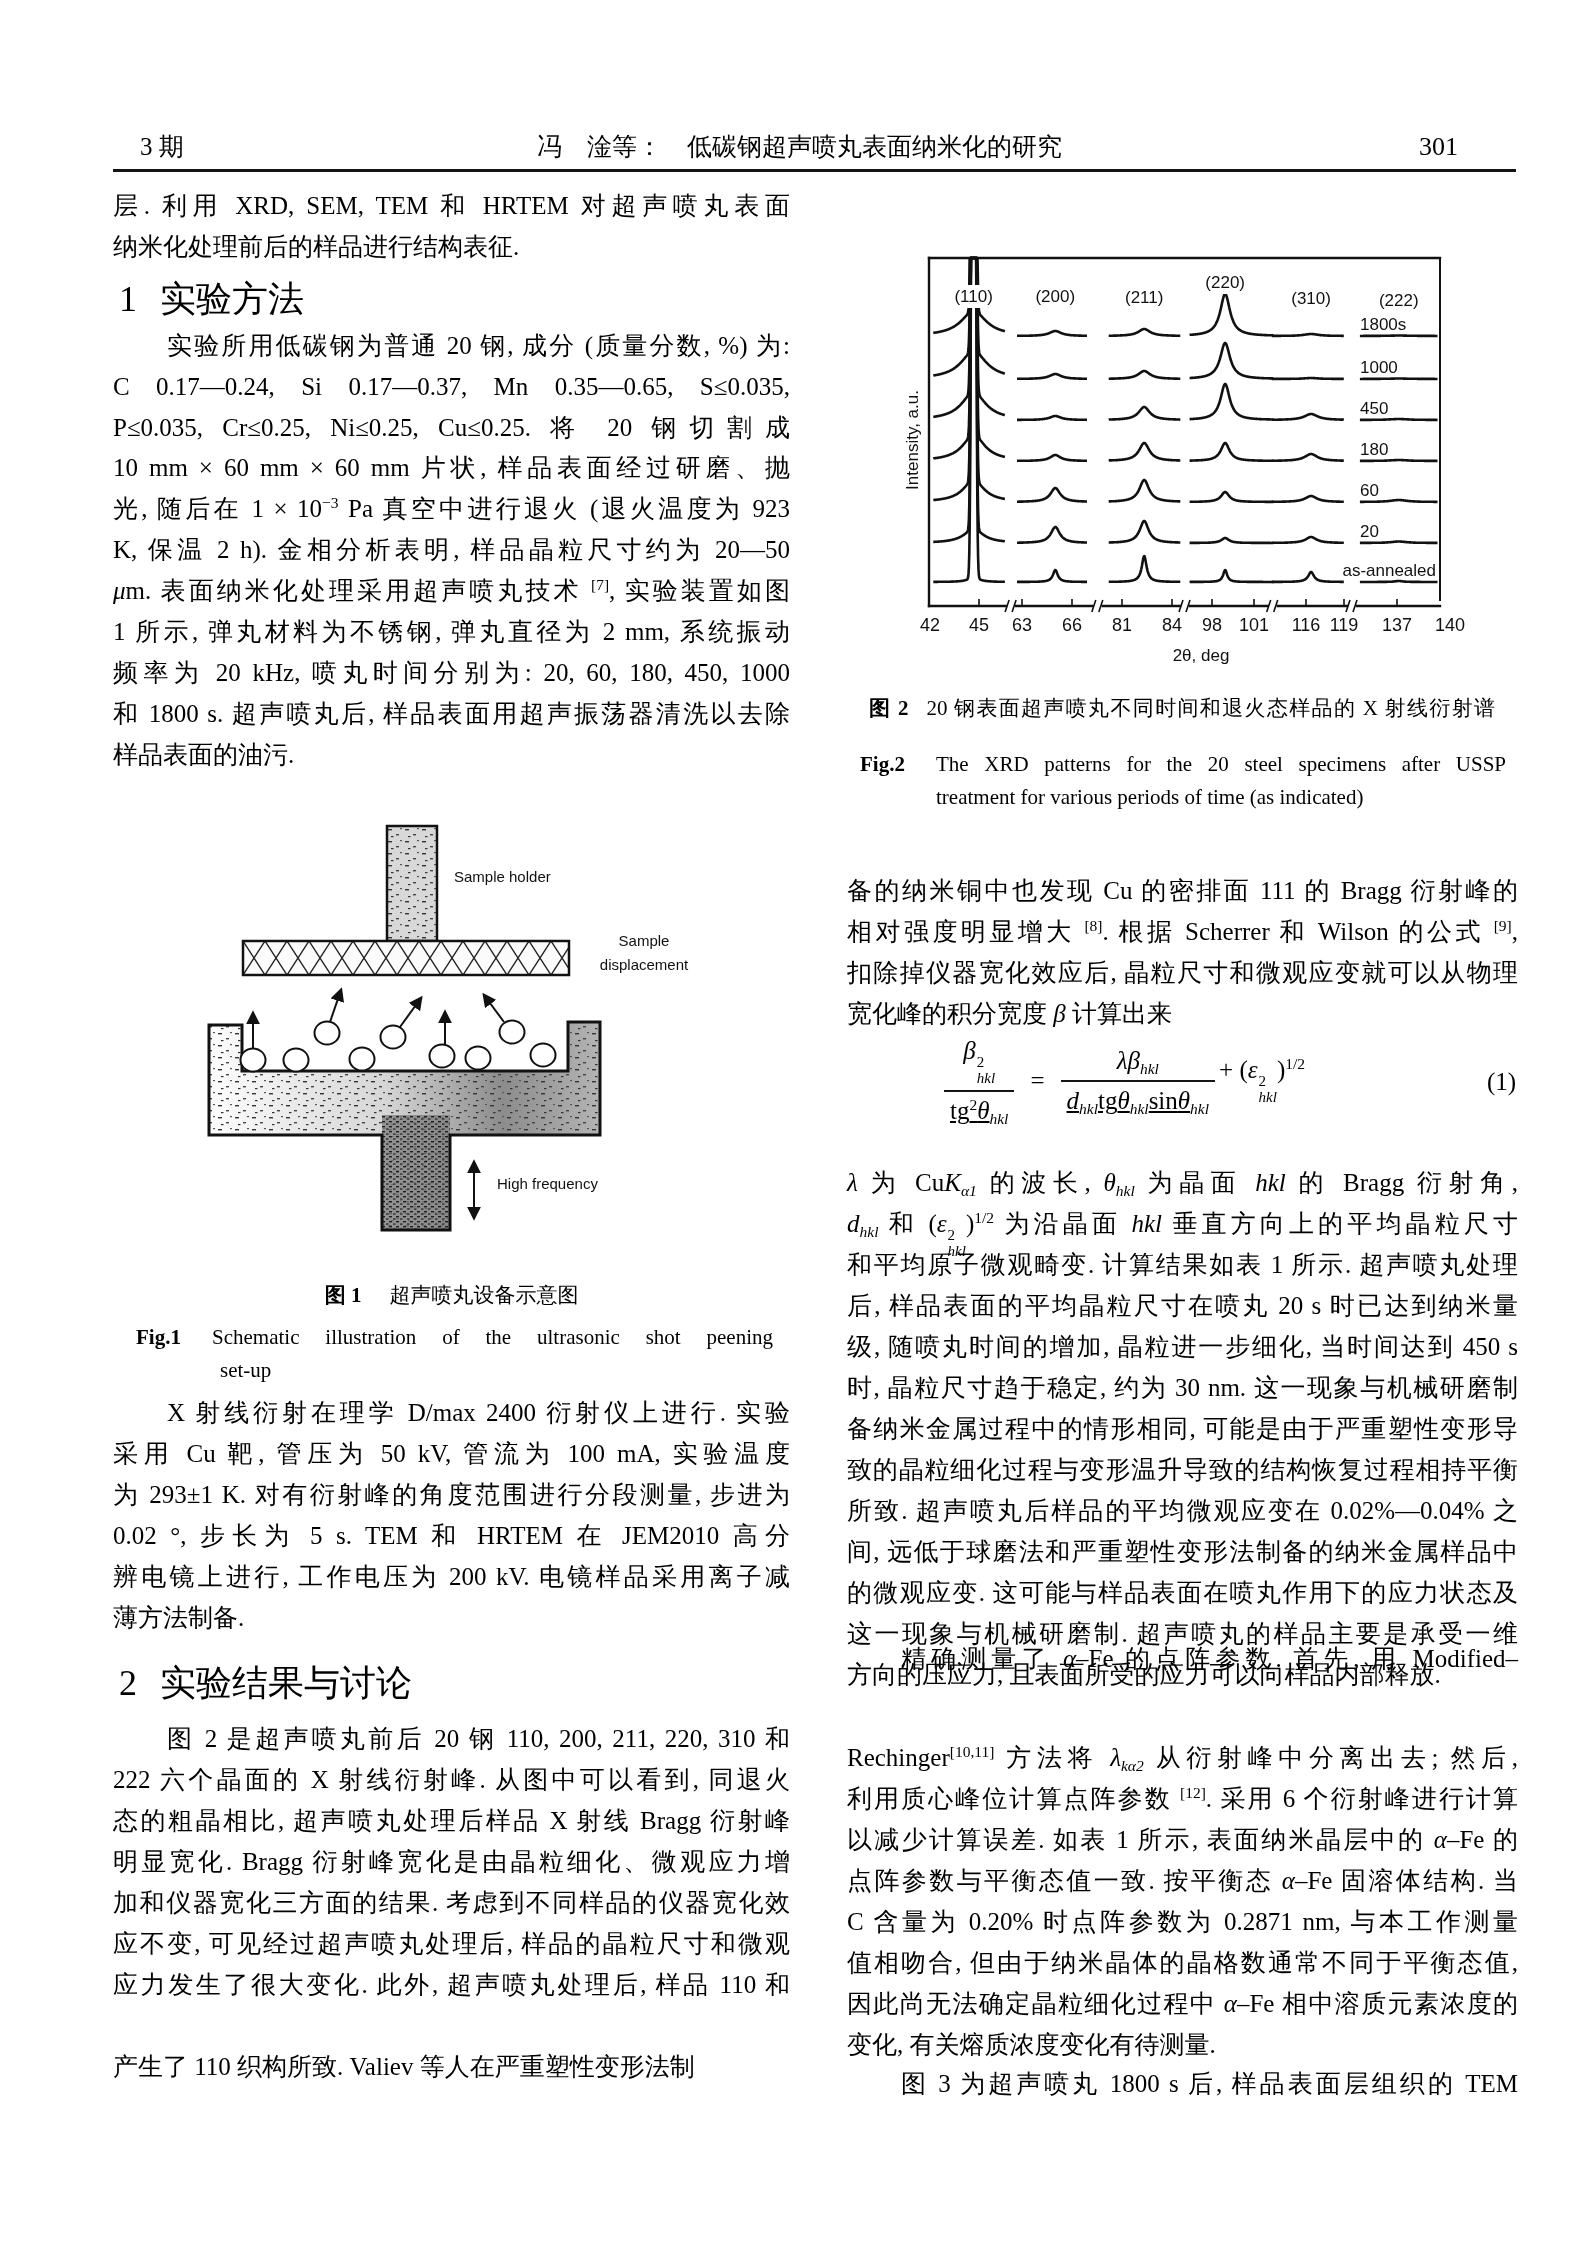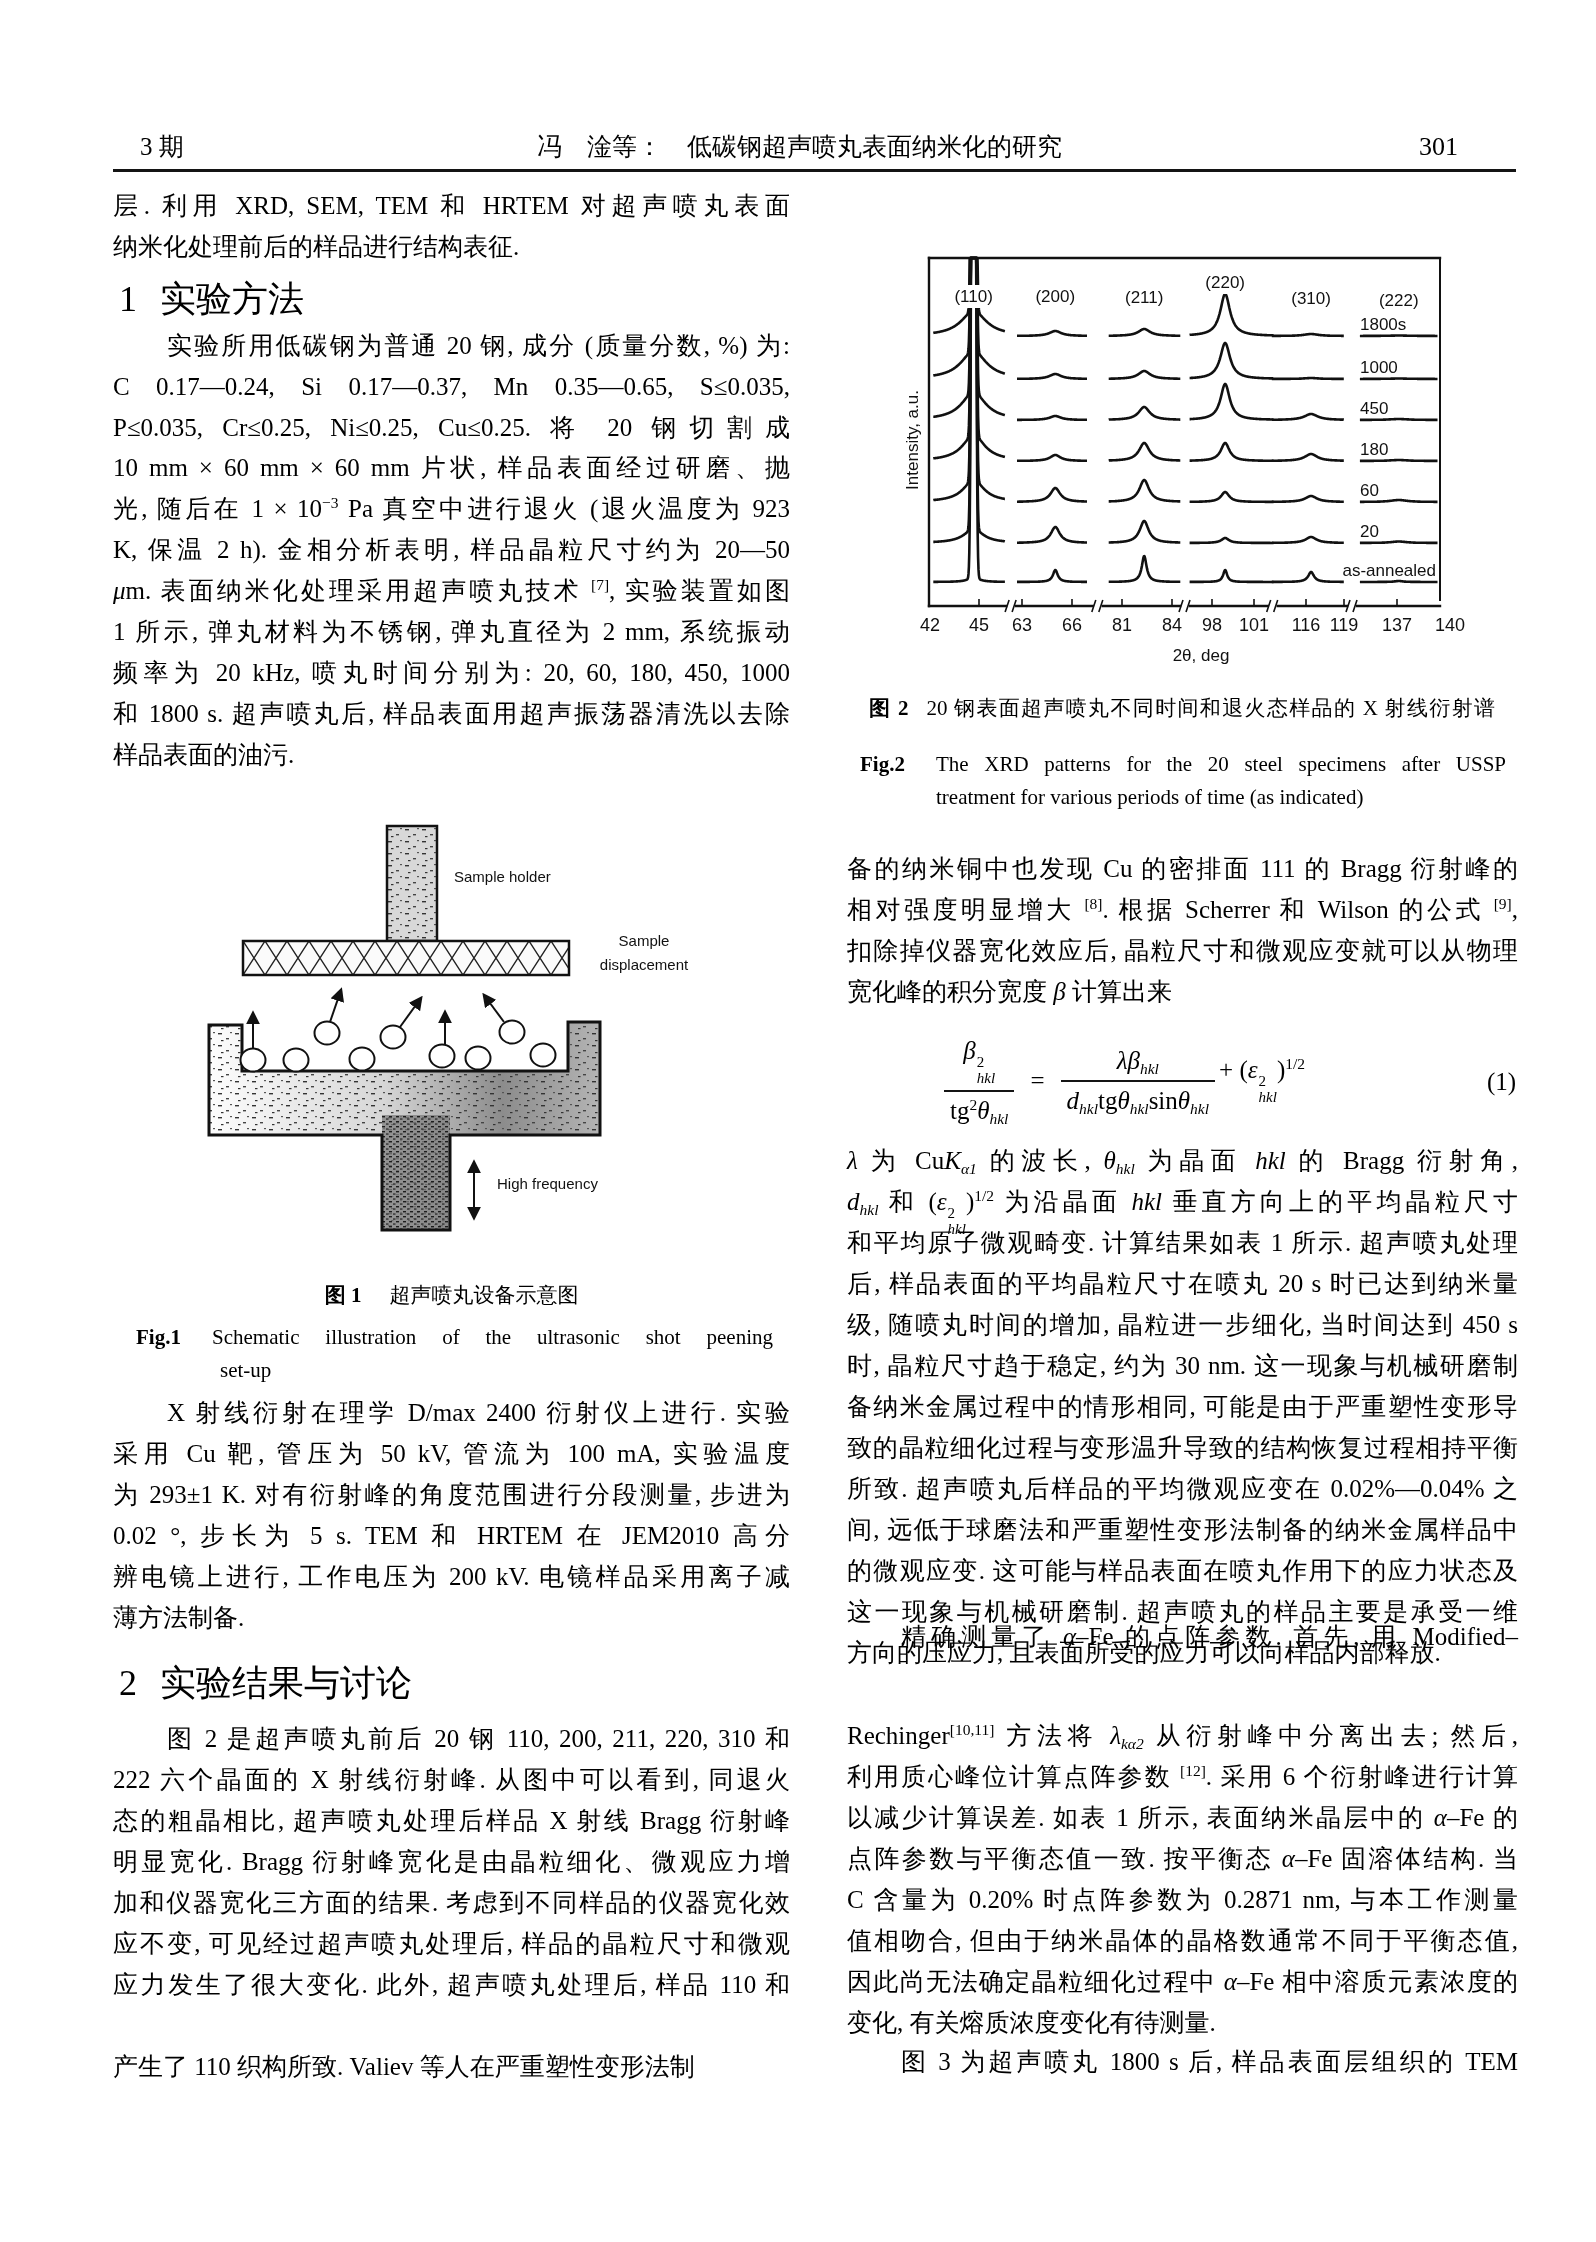--- a/index.html
+++ b/index.html
@@ -4,38 +4,38 @@
 <style>
   html,body{margin:0;padding:0;background:#ffffff;}
   .page{position:relative;width:1596px;height:2242px;background:#ffffff;overflow:hidden;color:#000000;
         font-family:"Liberation Serif","DejaVu Serif",serif;}
   .abs{position:absolute;}
   .hdr{position:absolute;top:127px;height:40px;line-height:40px;font-size:25px;white-space:nowrap;}
   .rule{position:absolute;left:113px;top:169px;width:1403px;height:3px;background:#141414;}
   .ln{position:absolute;height:41px;line-height:41px;font-size:25px;white-space:nowrap;box-sizing:border-box;
       text-align:justify;text-align-last:justify;}
   .L{left:113px;width:677px;}
-  .R{left:847px;width:671px;}
+  .R{left:847px;width:671px;margin-top:22px;}
   .ind{padding-left:54px;}
   .last{text-align-last:left;}
   .ln sup,.eq sup{font-size:0.62em;vertical-align:0.55em;line-height:0;}
   .ln sub,.eq sub{font-size:0.62em;vertical-align:-0.35em;line-height:0;font-style:italic;}
   .ss{display:inline-flex;flex-direction:column;font-size:0.6em;line-height:1.05;vertical-align:-0.55em;margin-left:1px;}
   .ss span:last-child{font-style:italic;}
   i{font-style:italic;}
   .heading{position:absolute;left:106px;height:41px;line-height:41px;font-size:36px;font-weight:normal;white-space:nowrap;}
   .heading .num{display:inline-block;box-sizing:border-box;width:54px;padding-left:13px;}
   .cap{position:absolute;height:33px;line-height:33px;font-size:21px;white-space:nowrap;}
   .cap b{font-weight:bold;}
   .capgap{display:inline-block;width:28px;}
   .just{text-align:justify;text-align-last:justify;}
   .eq{position:absolute;display:flex;align-items:center;height:82px;font-size:25px;white-space:nowrap;}
   .frac{display:inline-flex;flex-direction:column;align-items:center;margin:0 4px;}
   .frac .num{padding:0 6px 4px;line-height:30px;}
-  .frac .den{border-top:2px solid #141414;padding:4px 6px 0;line-height:30px;}
+  .frac .den{border-top:2px solid #141414;padding:4px 6px 0;line-height:30px;text-decoration:underline;}
   .op{margin:0 12px;}
   .eqnum{position:absolute;font-size:25px;line-height:40px;height:40px;}
   .ct{font-family:"Liberation Sans","DejaVu Sans",sans-serif;fill:#111;}
   .tick{font-size:18px;}
   .tl{font-size:17px;}
   .pl{font-size:17px;}
   .al{font-size:17px;}
   .dlabel{font-family:"Liberation Sans","DejaVu Sans",sans-serif;font-size:15px;fill:#111;}
 </style>
 </head>

